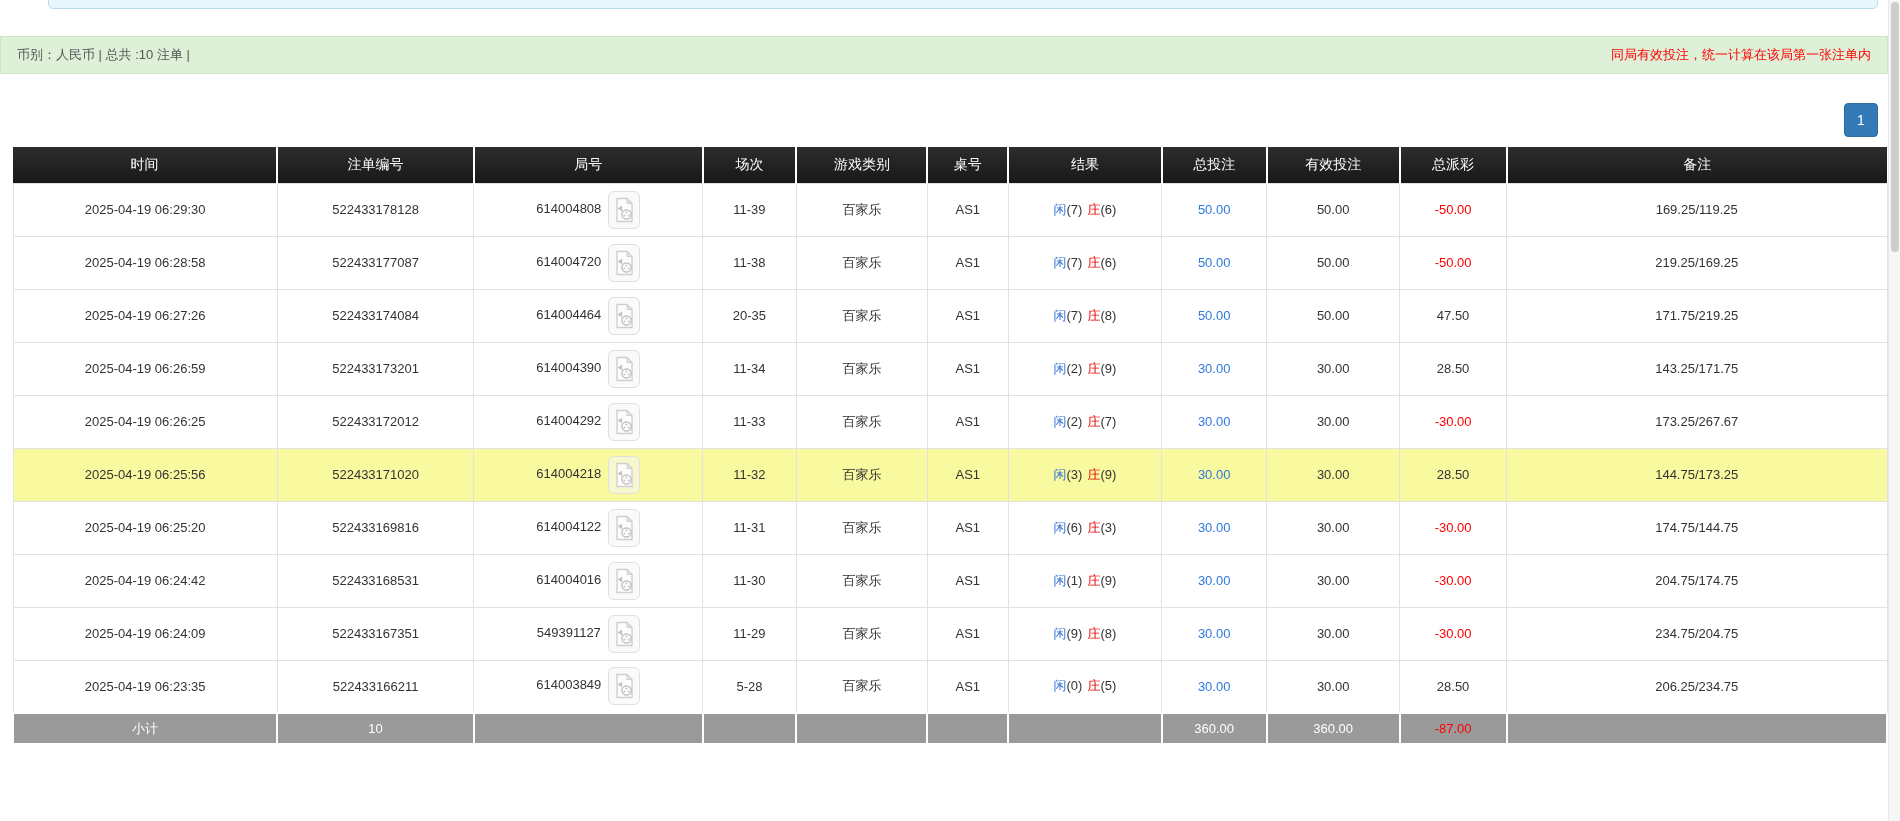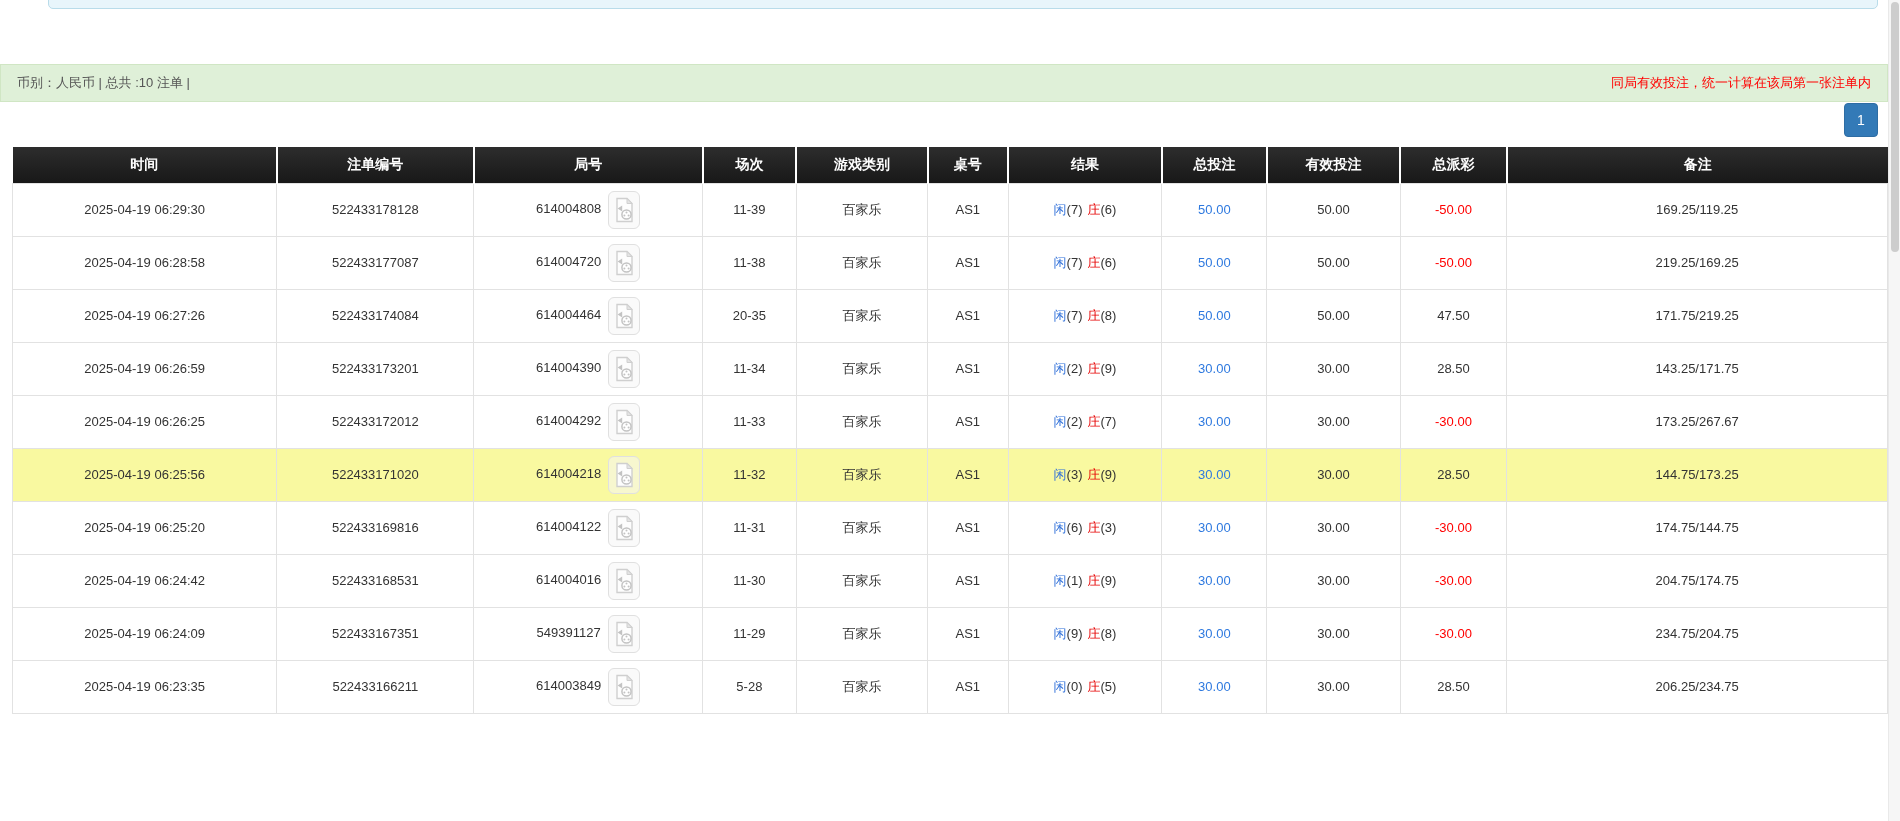--- a/index.html
+++ b/index.html
@@ -15,41 +15,41 @@
   .top-strip {
     position:absolute; top:-6px; left:48px; width:1830px; height:15px;
     background:#e8f5fb; border:1px solid #b9dcea; border-radius:5px;
   }
 
   
   .info-bar {
     position:absolute; top:36px; left:0; width:1888px; height:38px;
     background:#dff0d8; border:1px solid #d0e6c4;
     display:flex; align-items:center; justify-content:space-between;
-    padding:0 16px; font-size:13px;margin-top:28px;
+    padding:0 16px; font-size:13px;
   }
   .info-bar .left-text  { color:#555; }
   .info-bar .right-text { color:#ff0000; }
 
   
   .page-btn {
     position:absolute; top:103px; left:1844px; width:34px; height:34px;
     background:#337ab7; border:1px solid #2e6da4; border-radius:4px;
     color:#fff; font-size:14px; text-align:center; line-height:32px;
     cursor:pointer; padding:0; font-family:inherit;
   }
 
   
   table.records {
     position:absolute; top:147px; left:12px; width:1876px;
     border-collapse:collapse; table-layout:fixed;
   }
   thead th {
     height:36px; background:linear-gradient(#2d2d2d,#181818);
-    color:#fff; font-size:14px; font-weight:bold; text-align:center;
+    color:#fff; font-size:14px; font-weight:normal; text-align:center;
     border-right:2px solid #fff; padding:0;
   }
   thead th:last-child { border-right:none; }
   tbody td {
     height:53px; border:1px solid #e2e2e2; background:#fff;
     font-size:13px; text-align:center; padding:0 4px;
     white-space:nowrap; overflow:hidden;
   }
   tbody tr.highlight td { background:#f9f9a0;margin-top:22px; }
   td.link { color:#2e79df; cursor:pointer; }
@@ -370,18 +370,31 @@
     <td>
       <span class="player">闲</span><span class="score">(0)</span><span class="banker">庄</span><span class="score">(5)</span>
     </td>
     <td class="link">30.00</td>
     <td>30.00</td>
     <td class="payout">28.50</td>
     <td>206.25/234.75</td>
   </tr>
 </tbody>
   <tfoot>
+    <tr>
+      <td>小计</td>
+      <td>10</td>
+      <td></td>
+      <td></td>
+      <td></td>
+      <td></td>
+      <td></td>
+      <td>360.00</td>
+      <td>360.00</td>
+      <td class="payout">-87.00</td>
+      <td></td>
+    </tr>
   </tfoot>
 </table>
 
 <div class="scrollbar">
   <div class="thumb"></div>
 </div>
 
 </body></html>

